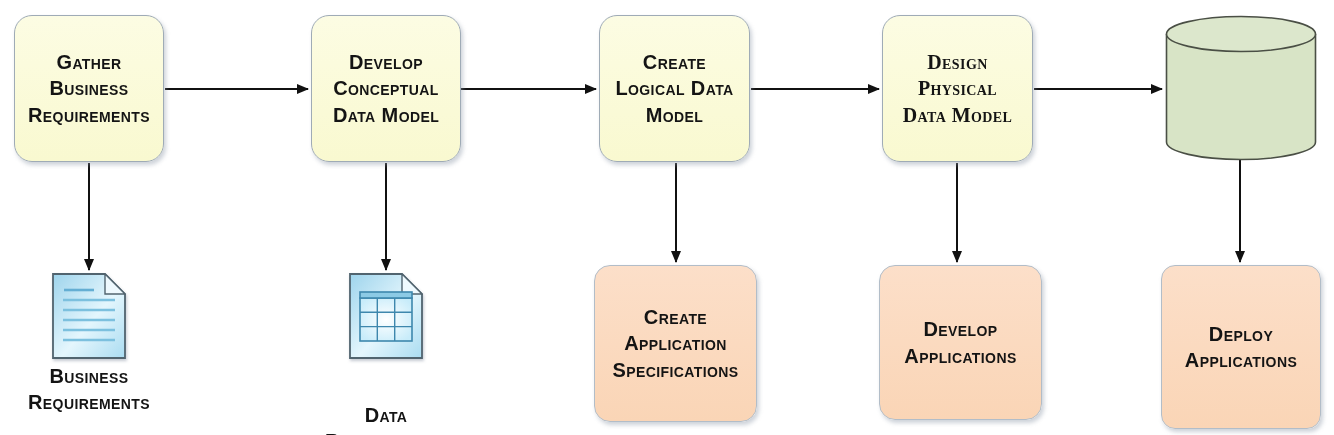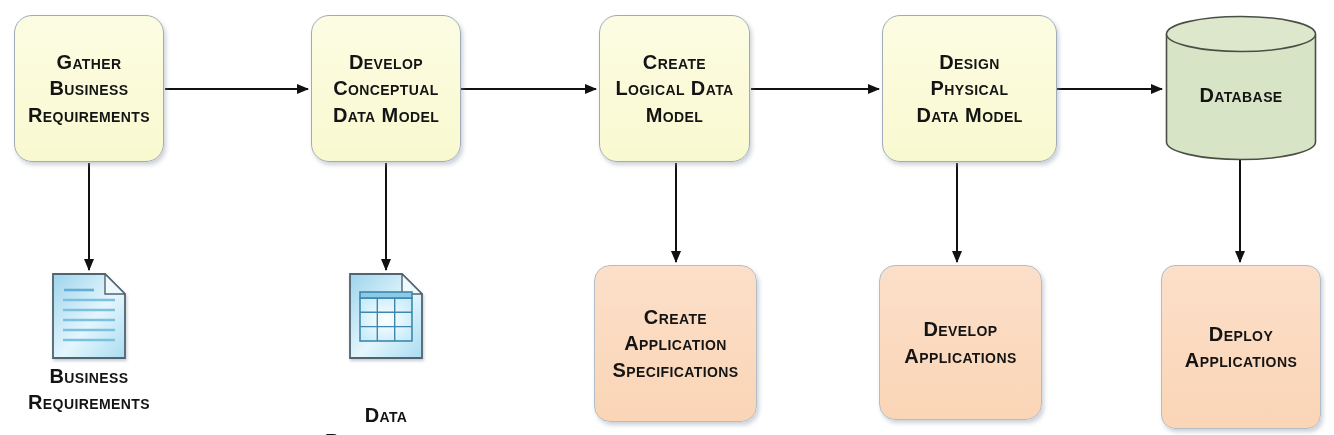--- a/index.html
+++ b/index.html
@@ -106,32 +106,31 @@
 Conceptual
 Data Model</span>
   </div>
 
   <div class="node process" style="left:599px; top:15px; width:151px; height:147px;">
     <span class="label">Create
 Logical Data
 Model</span>
   </div>
 
-  <div class="node process" style="left:882px; top:15px; width:175px; height:147px;">
+  <div class="node process" style="left:882px; top:15px; width:151px; height:147px;font-family:Liberation Serif, serif;">
     <span class="label">Design
 Physical
 Data Model</span>
   </div>
 
   <div class="node cylinder" style="left:1165px; top:15px; width:152px; height:146px;">
     <svg width="152" height="146" viewBox="0 0 152 146">
       <path d="M1.5,19 L1.5,127 A74.5,17.5 0 0 0 150.5,127 L150.5,19" fill="#d8e4c6" stroke="#4a4f45" stroke-width="1.6"></path>
       <ellipse cx="76" cy="19" rx="74.5" ry="17.5" fill="#dce7cc" stroke="#4a4f45" stroke-width="1.6"></ellipse>
     </svg>
-    <span class="label">Database</span>
   </div>
 
   <svg class="doc-icon" style="left:52px; top:273px;" width="74" height="86" viewBox="0 0 74 86">
     <defs>
       <linearGradient id="docgrad1" x1="0" y1="0" x2="1" y2="1">
         <stop offset="0" stop-color="#9ed4ec"></stop>
         <stop offset="0.55" stop-color="#e4f6fd"></stop>
         <stop offset="1" stop-color="#aadcf1"></stop>
       </linearGradient>
     </defs>

